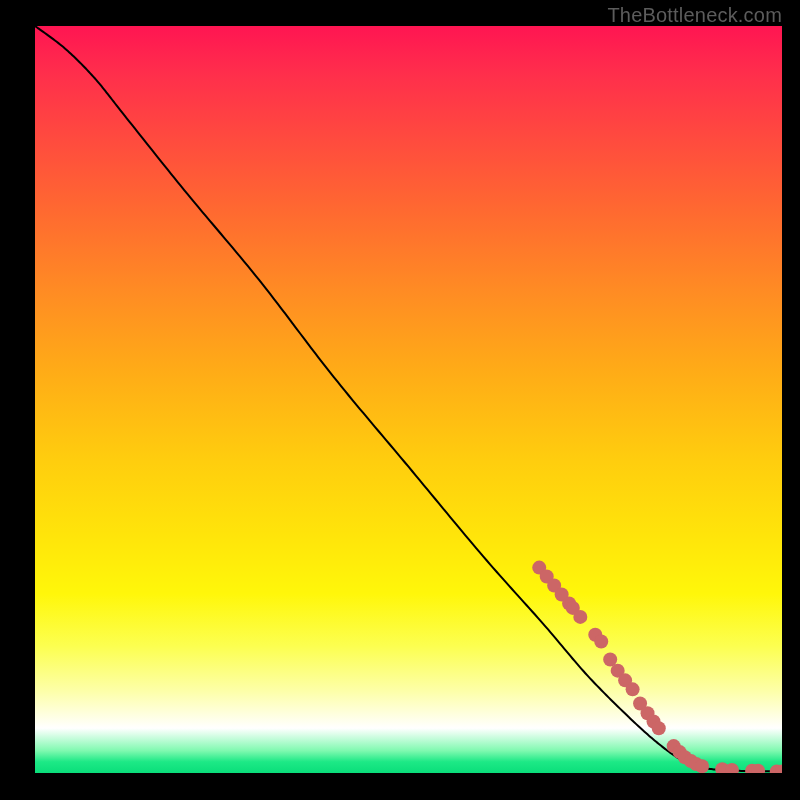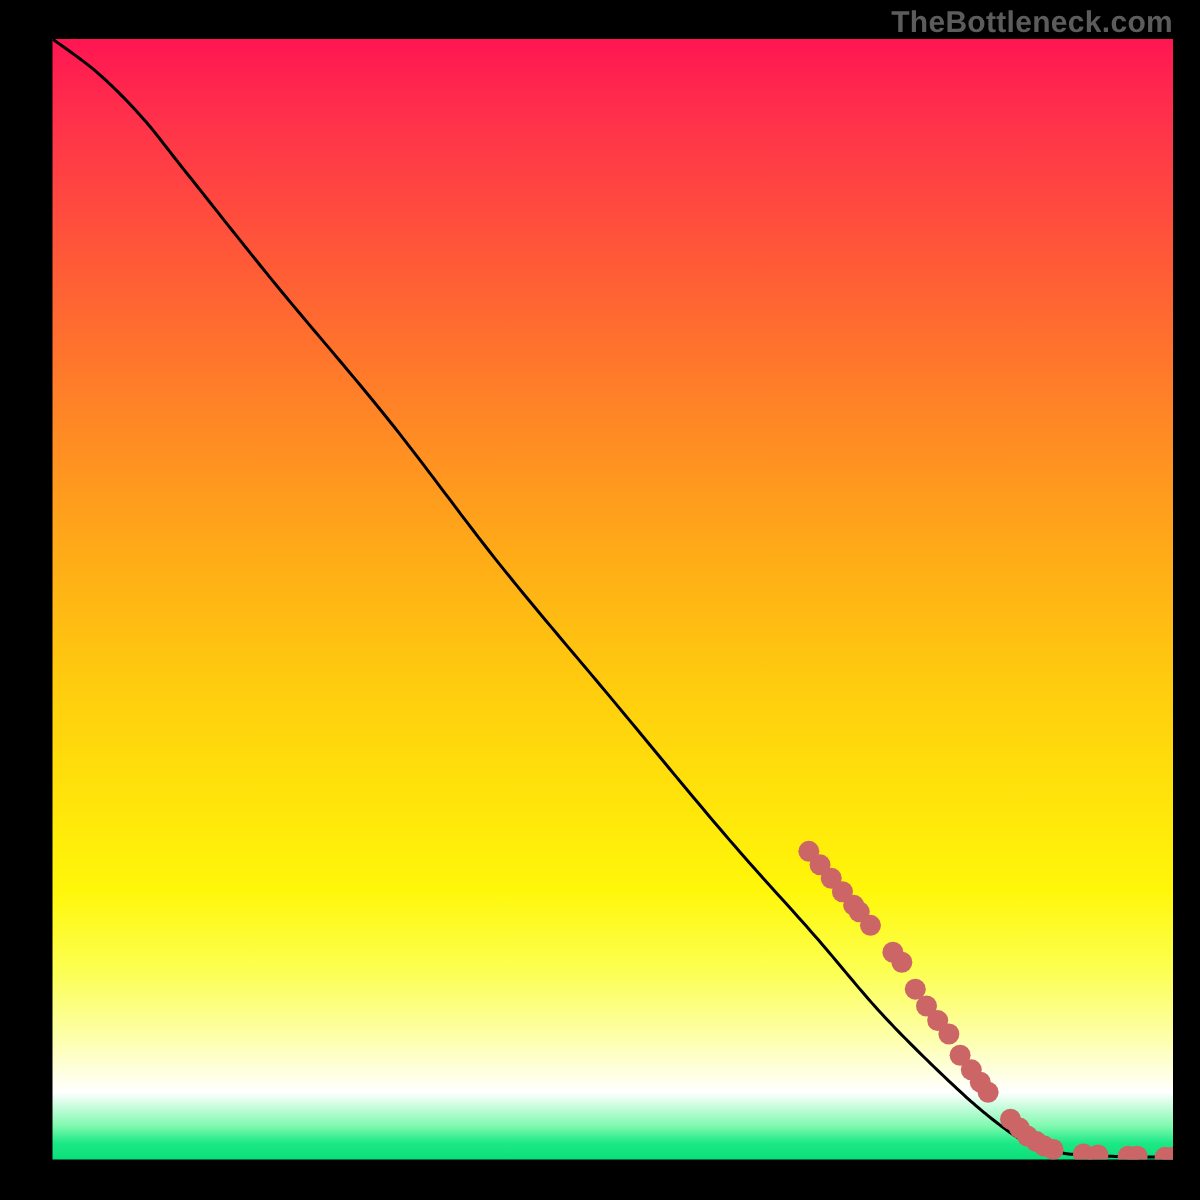--- a/index.html
+++ b/index.html
@@ -15,21 +15,21 @@
     position: relative;
     width: 800px;
     height: 800px;
   }
   .watermark {
     position: absolute;
     top: 4px;
     right: 18px;
     color: #5c5c5c;
     font-size: 20px;
-    font-weight: 700;
+    font-weight: 400;
     letter-spacing: 0.2px;
     z-index: 5;
   }
   .plot-bg {
     position: absolute;
     left: 35px;
     top: 26px;
     width: 747px;
     height: 747px;
     

